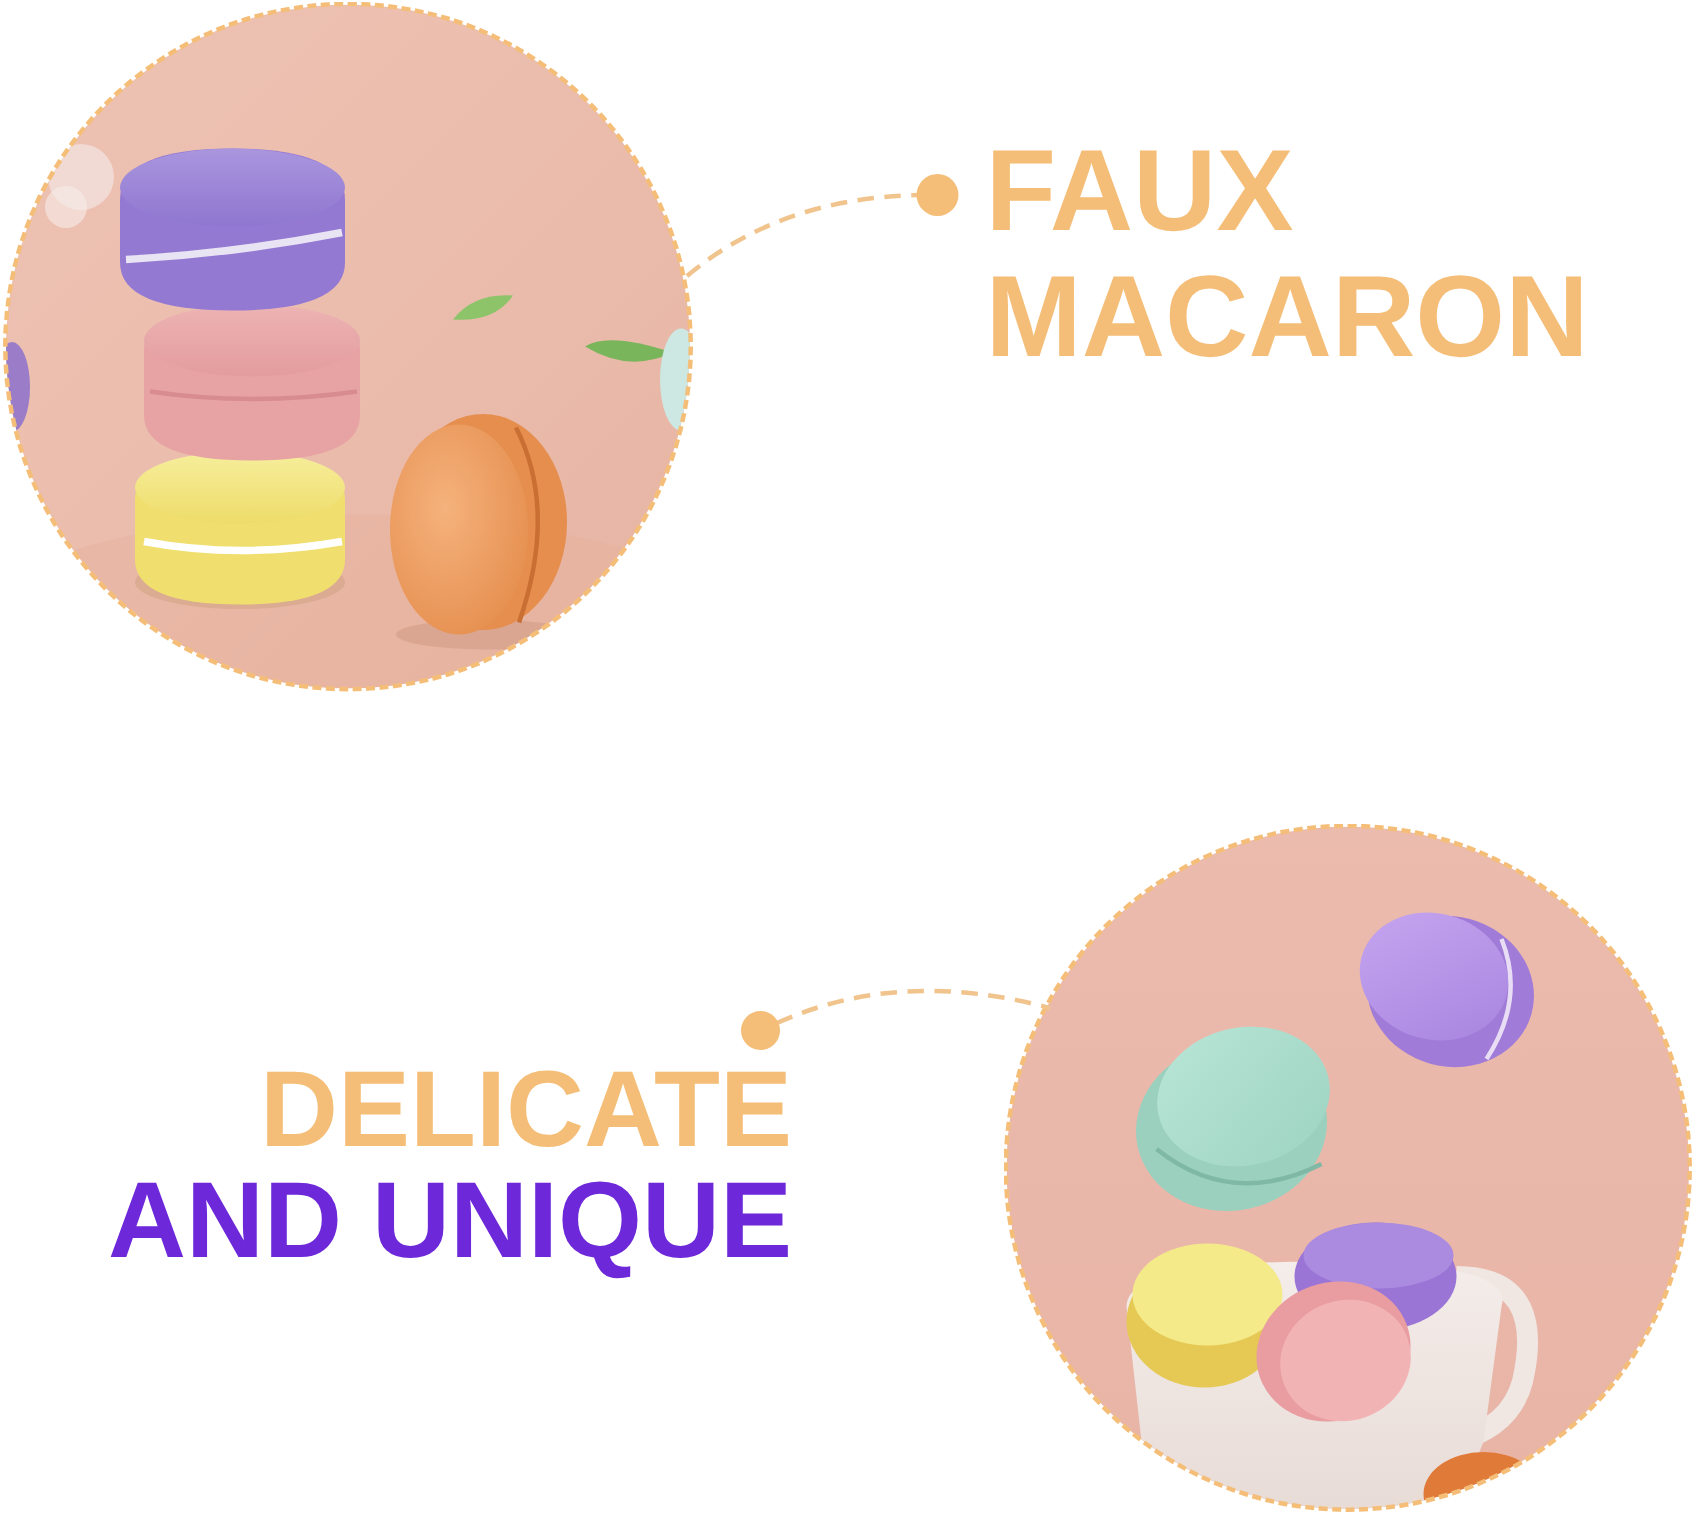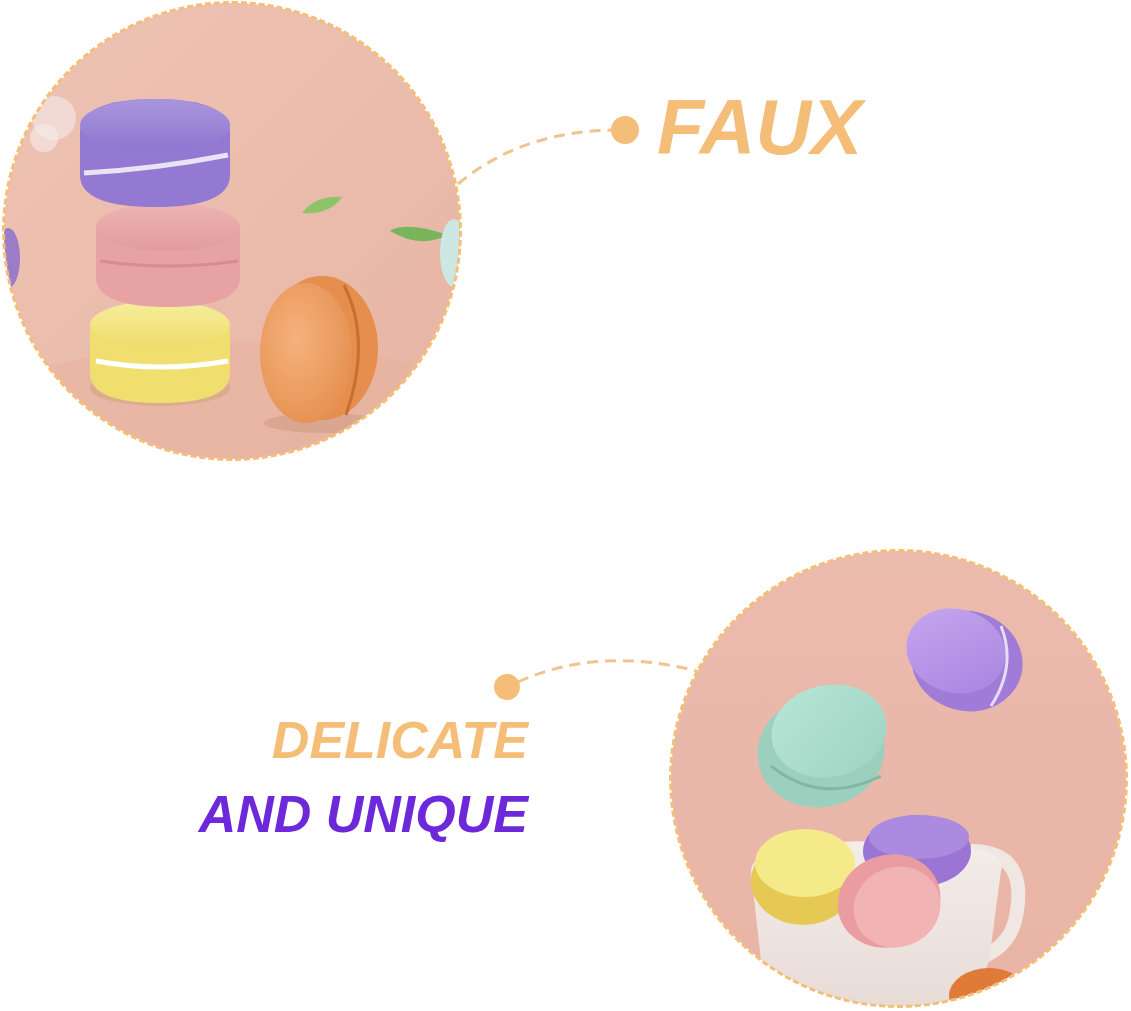--- a/index.html
+++ b/index.html
@@ -20,25 +20,25 @@
   .ring {
     position: absolute; border-radius: 50%;
     border: 3px dashed #F5BE78; box-sizing: border-box; pointer-events: none;
   }
   #ring1 { left: 2px; top: 1px; width: 460px; height: 460px; }
   #ring2 { left: 669px; top: 549px; width: 459px; height: 459px; }
   .connectors { position: absolute; left: 0; top: 0; }
   .headline {
     position: absolute; margin: 0;
     font-family: "Liberation Sans", sans-serif;
-    font-weight: bold; font-style: italic;
+    font-weight: bold; 
     line-height: 1; white-space: nowrap;
   }
   #headline1 { left: 657px; top: 85px; font-size: 77px; line-height: 84px; text-align: left; }
-  #headline2 { right: 603px; top: 703px; font-size: 52px; line-height: 74px; text-align: right; }
+  #headline2 { right: 603px; top: 703px; font-size: 72px; line-height: 74px; text-align: right; }
   .headline span { display: block; }
 </style>
 </head>
 <body>
 
 <div class="photo" id="photo1" role="img" aria-label="Stack of purple, pink and yellow faux macarons with an orange macaron standing beside them on a pink backdrop with small green leaves">
   <svg width="456" height="456" viewBox="0 0 456 456">
     <defs>
       <linearGradient id="bg1" x1="0" y1="0" x2="1" y2="1">
         <stop offset="0" stop-color="#EEC3B4"></stop>
@@ -166,18 +166,19 @@
 
 <svg class="connectors" width="1131" height="1011">
   <path d="M458 184 Q520 132 612 130" stroke="#F0C48C" stroke-width="3" stroke-dasharray="11 7" fill="none"></path>
   <circle cx="625" cy="130" r="14" fill="#F5BE78"></circle>
   <path d="M518 682 Q600 645 700 672" stroke="#F0C48C" stroke-width="3" stroke-dasharray="11 7" fill="none"></path>
   <circle cx="507" cy="687" r="13" fill="#F5BE78"></circle>
 </svg>
 
 <h2 class="headline" id="headline1">
   <span style="color:#F5BE78">FAUX</span>
+  <span style="color:#F5BE78">MACARON</span>
 </h2>
 
 <h2 class="headline" id="headline2">
   <span style="color:#F5BE78">DELICATE</span>
   <span style="color:#6d28d9">AND UNIQUE</span>
 </h2>
 
 </body></html>

